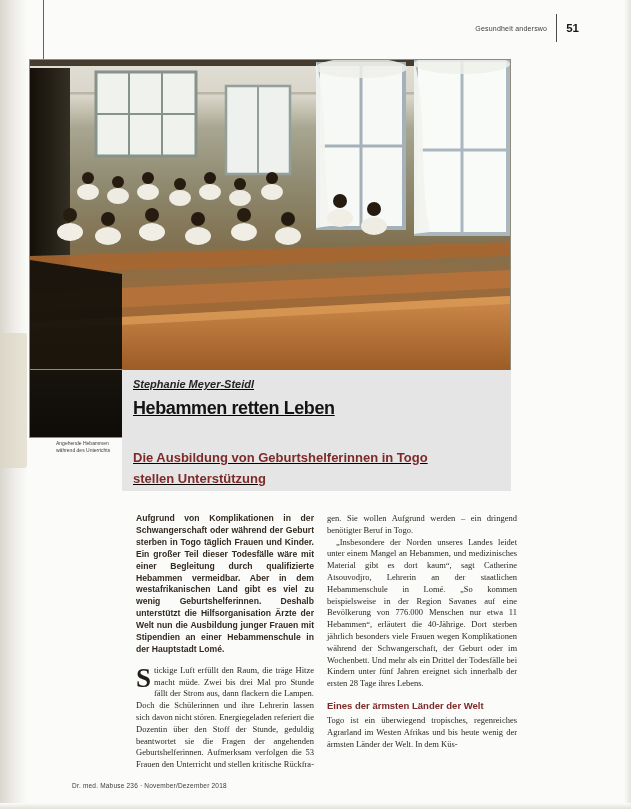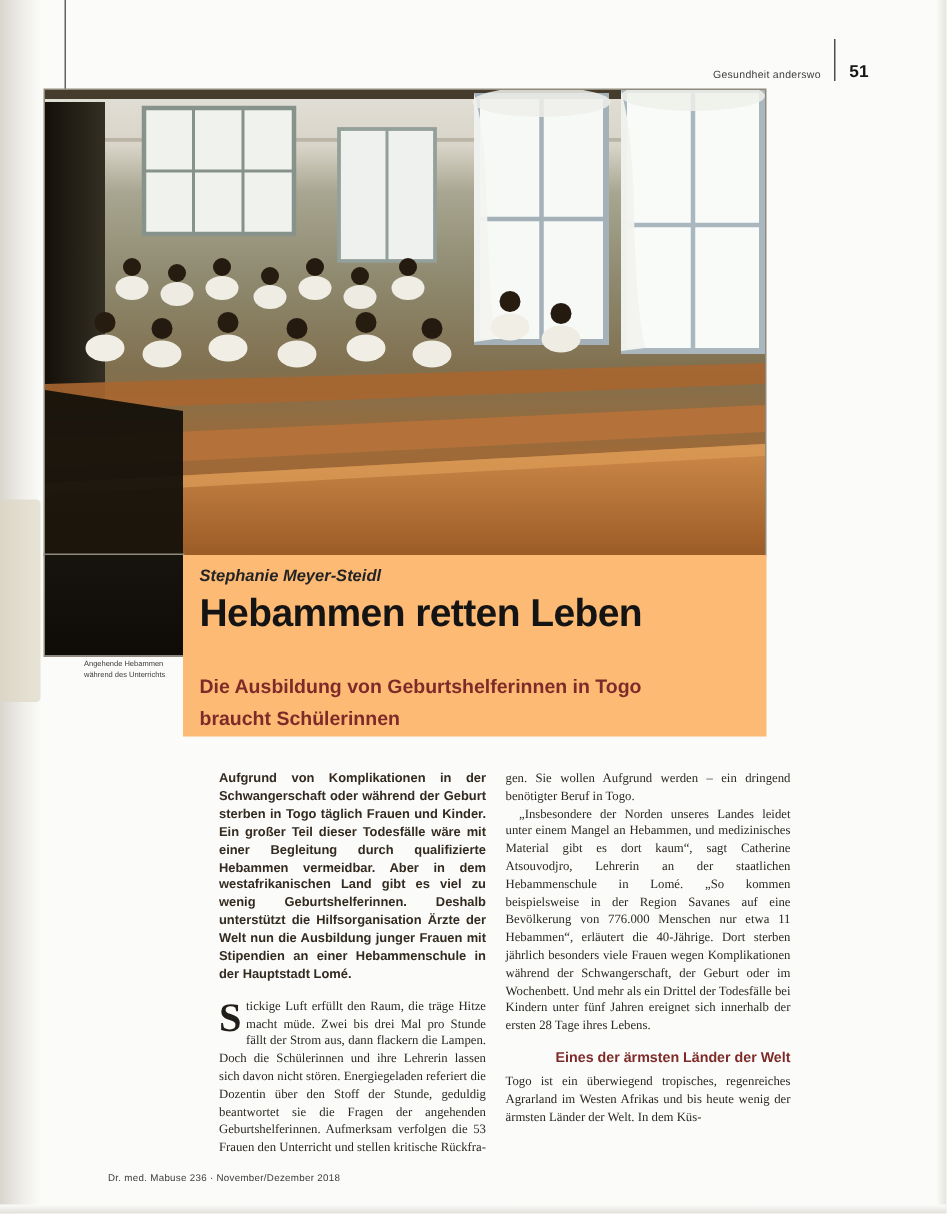--- a/index.html
+++ b/index.html
@@ -15,42 +15,42 @@
   .edge-left{position:absolute;left:0;top:0;width:28px;height:100%;
     background:linear-gradient(90deg,#d9d6ce,#efeeea 55%,#fbfbf9);}
   .edge-right{position:absolute;right:0;top:0;width:7px;height:100%;
     background:linear-gradient(270deg,#e6e4df,#fbfbf9);}
   .edge-bottom{position:absolute;left:0;bottom:0;width:100%;height:6px;
     background:linear-gradient(0deg,#e2e0da,#fbfbf9);}
   .fold-line{position:absolute;left:43px;top:0;width:1px;height:61px;background:#62625e;}
   .beige-patch{position:absolute;left:0;top:333px;width:27px;height:135px;
     background:#dcd6c2;opacity:.65;border-radius:3px;}
   
-  .header{position:absolute;top:14px;right:52px;display:flex;align-items:flex-end;gap:9px;
-    font-family:"Liberation Sans", sans-serif;margin-top:12px;}
+  .header{position:absolute;top:14px;right:52px;display:flex;align-items:center;gap:9px;
+    font-family:"Liberation Sans", sans-serif;}
   .header .section{font-size:7px;color:#3d3d3b;letter-spacing:.2px;}
   .header .vrule{width:1px;height:28px;background:#4c4c49;}
   .header .pageno{font-size:11.5px;font-weight:bold;color:#161616;}
   
   .photo{position:absolute;left:30px;top:60px;width:480px;height:310px;
     outline:1px solid #8f8a7c;background:#9b9684;}
   .photo svg{display:block;}
   .photo-sliver{position:absolute;left:30px;top:370px;width:92px;height:67px;
     background:linear-gradient(180deg,#17140e,#0f0c08);outline:1px solid #8f8a7c;}
   .photo-caption{position:absolute;left:56px;top:440px;width:68px;
     font-family:"Liberation Sans", sans-serif;font-size:5px;line-height:6.5px;color:#3b3b38;}
   
   .title-block{position:absolute;left:122px;top:370px;width:389px;height:121px;
-    background:#fdba74;padding:8px 0 0 11px;box-sizing:border-box;
-    font-family:"Liberation Sans", sans-serif;}
+    background:#e5e5e5;padding:8px 0 0 11px;box-sizing:border-box;
+    font-family:"Liberation Sans", sans-serif;text-decoration:underline;}
   .author{font-size:11px;font-weight:bold;font-style:italic;color:#242424;margin-bottom:3px;}
-  .title{font-size:26px;font-weight:800;color:#141414;letter-spacing:-.4px;line-height:30px;}
+  .title{font-size:18px;font-weight:800;color:#141414;letter-spacing:-.4px;line-height:30px;}
   .subtitle{margin-top:24px;font-size:13px;font-weight:bold;line-height:21px;}
   
-  .columns{position:absolute;left:146px;top:513px;width:381px;display:flex;gap:13px;}
+  .columns{position:absolute;left:136px;top:513px;width:381px;display:flex;gap:13px;}
   .col-left{width:178px;}
   .col-right{width:190px;}
   .intro{font-family:"Liberation Sans", sans-serif;font-size:8.6px;line-height:11.9px;
     font-weight:bold;color:#332a20;text-align:justify;margin:0 0 9px 0;}
   .bodytext{font-size:8.5px;line-height:11.8px;color:#2c2822;text-align:justify;margin:0;}
   .indent{text-indent:9px;}
   .dropcap{float:left;font-size:27px;line-height:22px;font-weight:bold;
     padding:2px 3px 0 0;color:#211d18;}
   .subhead{font-family:"Liberation Sans", sans-serif;font-size:9.5px;font-weight:bold;
     margin:10px 0 4px 0;}
@@ -170,32 +170,32 @@
   <div class="photo-caption">
     <div>Angehende Hebammen</div>
     <div>während des Unterrichts</div>
   </div>
 
   <div class="title-block">
     <div class="author">Stephanie Meyer-Steidl</div>
     <div class="title">Hebammen retten Leben</div>
     <div class="subtitle" style="color: rgb(126, 42, 40);">
       <div>Die Ausbildung von Geburtshelferinnen in Togo</div>
-      <div>braucht Schülerinnen</div>
+      <div>stellen Unterstützung</div>
     </div>
   </div>
 
   <div class="columns">
     <div class="col-left">
       <p class="intro">Aufgrund von Komplikationen in der Schwangerschaft oder während der Geburt sterben in Togo täglich Frauen und Kinder. Ein großer Teil dieser Todesfälle wäre mit einer Begleitung durch qualifizierte Hebammen vermeidbar. Aber in dem westafrikanischen Land gibt es viel zu wenig Geburtshelferinnen. Deshalb unterstützt die Hilfsorganisation Ärzte der Welt nun die Ausbildung junger Frauen mit Stipendien an einer Hebammenschule in der Hauptstadt Lomé.</p>
       <p class="bodytext"><span class="dropcap">S</span><span>tickige Luft erfüllt den Raum, die träge Hitze macht müde. Zwei bis drei Mal pro Stunde fällt der Strom aus, dann flackern die Lampen. Doch die Schülerinnen und ihre Lehrerin lassen sich davon nicht stören. Energiegeladen referiert die Dozentin über den Stoff der Stunde, geduldig beantwortet sie die Fragen der angehenden Geburtshelferinnen. Aufmerksam verfolgen die 53 Frauen den Unterricht und stellen kritische Rückfra-</span></p>
     </div>
     <div class="col-right">
       <p class="bodytext">gen. Sie wollen Aufgrund werden – ein dringend benötigter Beruf in Togo.</p>
       <p class="bodytext indent">„Insbesondere der Norden unseres Landes leidet unter einem Mangel an Hebammen, und medizinisches Material gibt es dort kaum“, sagt Catherine Atsouvodjro, Lehrerin an der staatlichen Hebammenschule in Lomé. „So kommen beispielsweise in der Region Savanes auf eine Bevölkerung von 776.000 Menschen nur etwa 11 Hebammen“, erläutert die 40-Jährige. Dort sterben jährlich besonders viele Frauen wegen Komplikationen während der Schwangerschaft, der Geburt oder im Wochenbett. Und mehr als ein Drittel der Todesfälle bei Kindern unter fünf Jahren ereignet sich innerhalb der ersten 28 Tage ihres Lebens.</p>
-      <h3 class="subhead" style="color: rgb(126, 42, 40); text-align: right;">Eines der ärmsten Länder der Welt</h3>
+      <h3 class="subhead" style="color: rgb(126, 42, 40);">Eines der ärmsten Länder der Welt</h3>
       <p class="bodytext">Togo ist ein überwiegend tropisches, regenreiches Agrarland im Westen Afrikas und bis heute wenig der ärmsten Länder der Welt. In dem Küs-</p>
     </div>
   </div>
 
   <div class="footer">Dr. med. Mabuse 236 · November/Dezember 2018</div>
 
 </div>
 
 </body></html>

